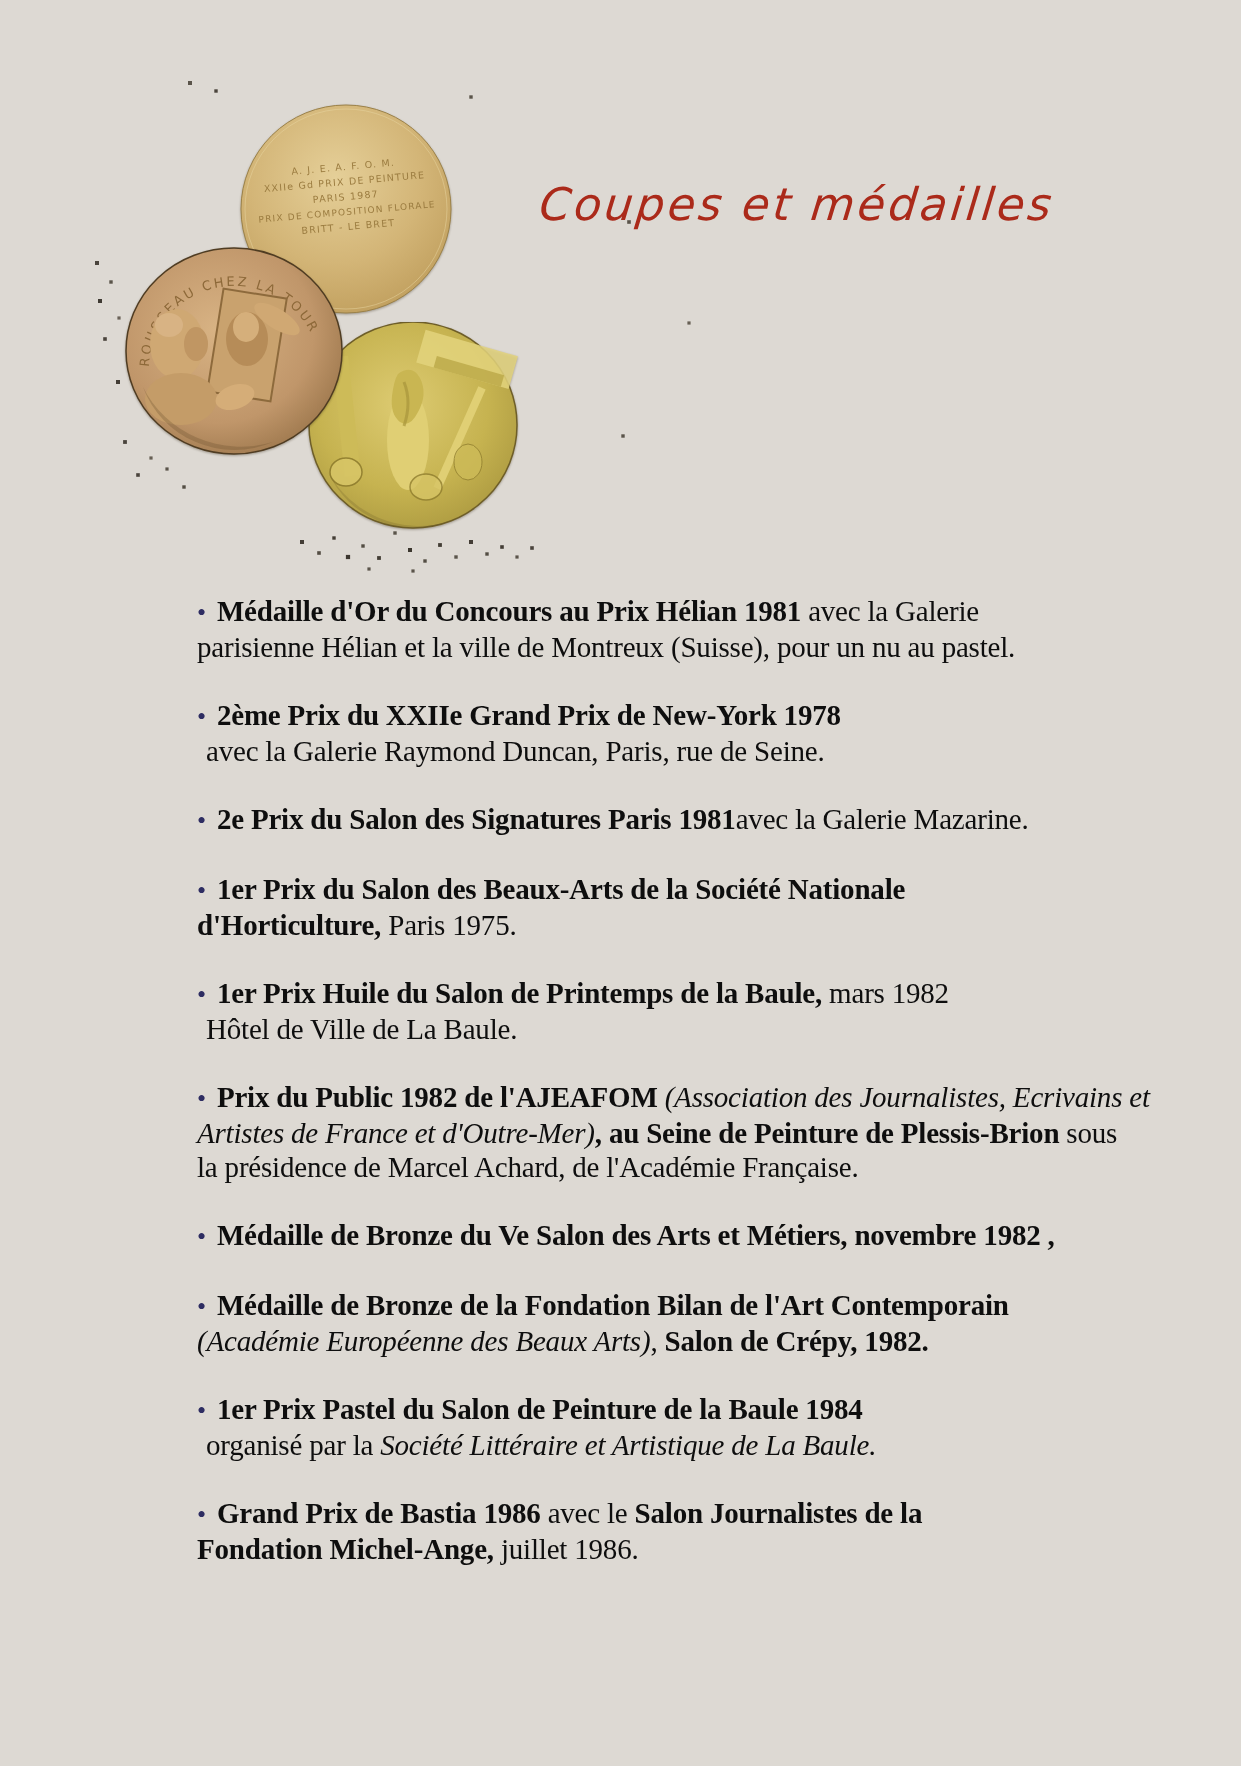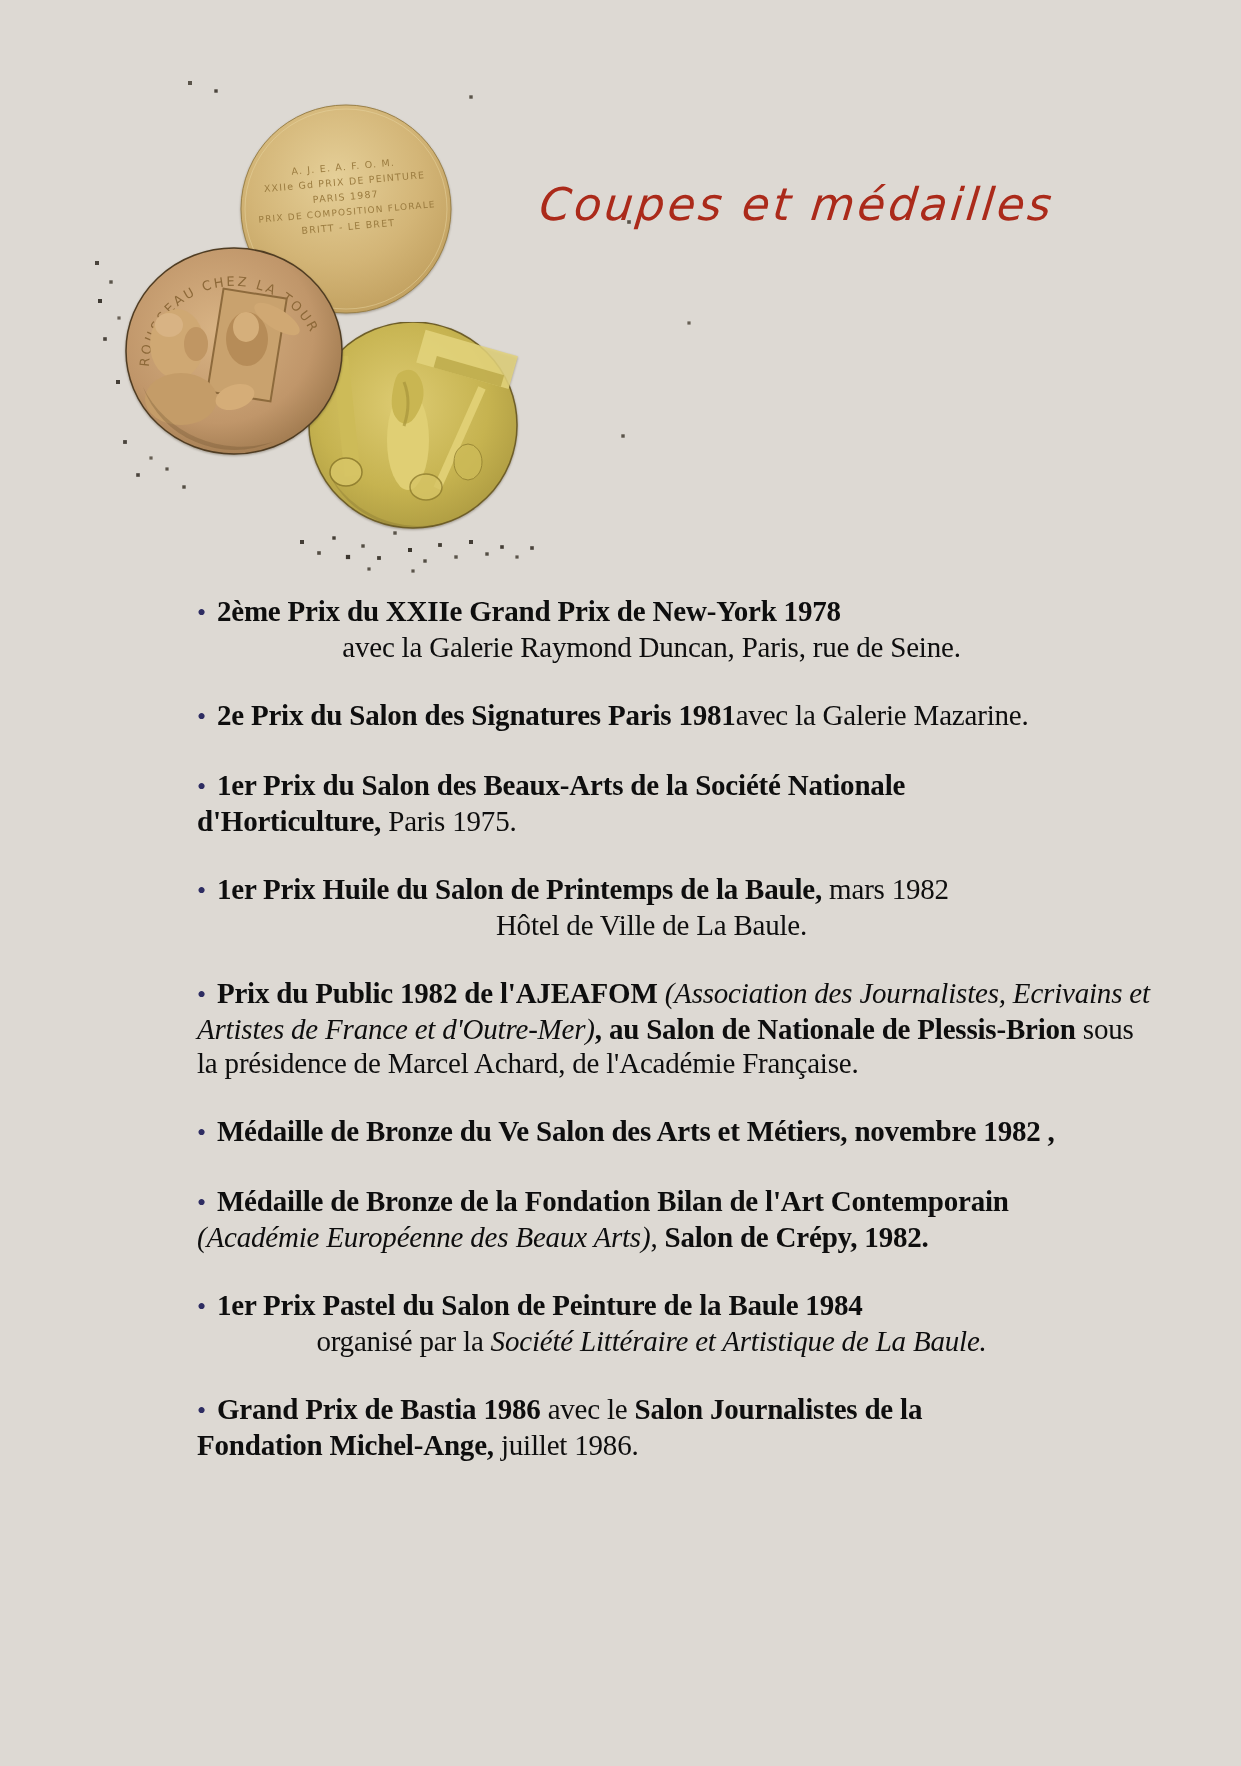--- a/index.html
+++ b/index.html
@@ -39,21 +39,21 @@
       347px 556px 0 1.1px #3c372f, 362px 545px 0 .7px #534d43, 378px 557px 0 .9px #433d35,
       394px 532px 0 .7px #5a544a, 409px 549px 0 1px #3c372f, 424px 560px 0 .7px #534d43,
       439px 544px 0 .9px #433d35, 455px 556px 0 .7px #5a544a, 470px 541px 0 1px #433d35,
       486px 553px 0 .7px #534d43, 501px 546px 0 .8px #433d35, 516px 556px 0 .6px #5a544a,
       531px 547px 0 .8px #4a443c, 368px 568px 0 .6px #5a544a, 412px 570px 0 .6px #5a544a,
       622px 435px 0 .7px #5a544a, 688px 322px 0 .6px #665f54;}
   
   .awards{position:absolute;left:197px;top:594px;width:900px;}
   .item{margin-bottom:34px;}
   .line{font-size:29px;line-height:34px;white-space:nowrap;letter-spacing:-0.2px;}
-  .line.indent{padding-left:9px;text-align:center;}
+  .line.indent{padding-left:9px;}
   .bullet{color:#2e2d62;padding-right:11px;font-size:26px;}
   .b{font-weight:bold;}
   .i{font-style:italic;margin-top:28px;}
   .r{font-weight:normal;}
   
   .engraved{fill:#9b7c40;font-family:"DejaVu Sans",sans-serif;}
   .rim{fill:#8a6636;font-family:"DejaVu Sans",sans-serif;}
 </style>
 </head>
 <body>
@@ -128,37 +128,41 @@
   </g>
 </svg>
 
 <div class="speck" id="speckles-left"></div>
 <div class="speck" id="speckles-bottom"></div>
 
 <div class="page-title">Coupes et médailles</div>
 
 <div class="awards">
     <div class="item">
+      <div class="line"><span class="bullet">•</span><span class="b">Médaille d'Or du Concours au Prix Hélian 1981</span><span class="r"> avec la Galerie</span></div>
+      <div class="line"><span class="r">parisienne Hélian et la ville de Montreux (Suisse), pour un nu au pastel.</span></div>
+    </div>
+    <div class="item">
       <div class="line"><span class="bullet">•</span><span class="b">2ème Prix du XXIIe Grand Prix de New-York 1978</span></div>
       <div class="line indent"><span class="r">avec la Galerie Raymond Duncan, Paris, rue de Seine.</span></div>
     </div>
     <div class="item">
       <div class="line"><span class="bullet">•</span><span class="b">2e Prix du Salon des Signatures Paris 1981</span><span class="r">avec la Galerie Mazarine.</span></div>
     </div>
     <div class="item">
       <div class="line"><span class="bullet">•</span><span class="b">1er Prix du Salon des Beaux-Arts de la Société Nationale</span></div>
       <div class="line"><span class="b">d'Horticulture,</span><span class="r"> Paris 1975.</span></div>
     </div>
     <div class="item">
       <div class="line"><span class="bullet">•</span><span class="b">1er Prix Huile du Salon de Printemps de la Baule,</span><span class="r"> mars 1982</span></div>
       <div class="line indent"><span class="r">Hôtel de Ville de La Baule.</span></div>
     </div>
     <div class="item">
       <div class="line"><span class="bullet">•</span><span class="b">Prix du Public 1982  de l'AJEAFOM </span><span class="i">(Association des  Journalistes, Ecrivains et</span></div>
-      <div class="line"><span class="i">Artistes   de France et d'Outre-Mer)</span><span class="b">, au  Salon de Nationale de Plessis-Brion</span><span class="r"> sous</span></div>
+      <div class="line"><span class="i">Artistes   de France et d'Outre-Mer)</span><span class="b">, au  Seine de Peinture de Plessis-Brion</span><span class="r"> sous</span></div>
       <div class="line"><span class="r">la présidence  de Marcel Achard, de  l'Académie Française.</span></div>
     </div>
     <div class="item">
       <div class="line"><span class="bullet">•</span><span class="b">Médaille de Bronze du Ve Salon des Arts et Métiers, novembre 1982 ,</span></div>
     </div>
     <div class="item">
       <div class="line"><span class="bullet">•</span><span class="b">Médaille de Bronze de la Fondation Bilan de l'Art Contemporain</span></div>
       <div class="line"><span class="i">(Académie Européenne des Beaux Arts)</span><span class="r">, </span><span class="b">Salon de Crépy, 1982.</span></div>
     </div>
     <div class="item">

